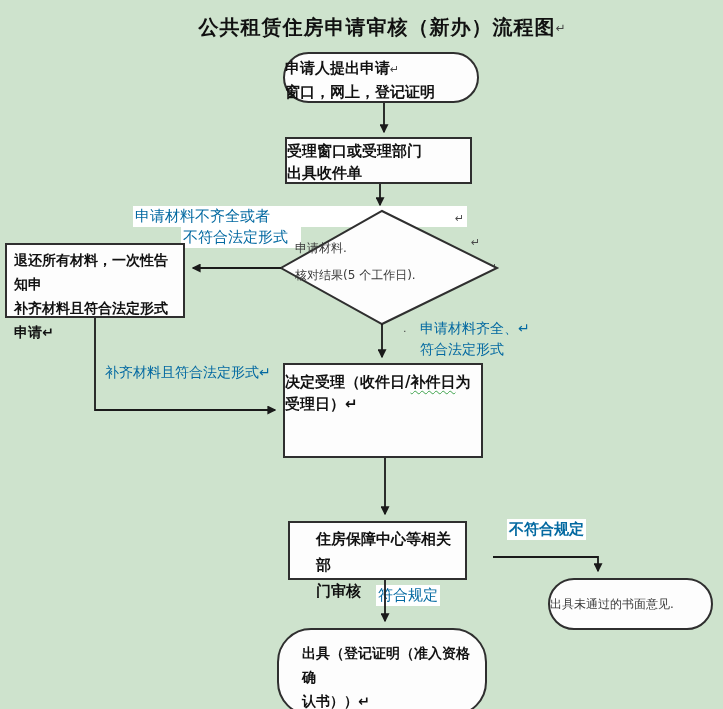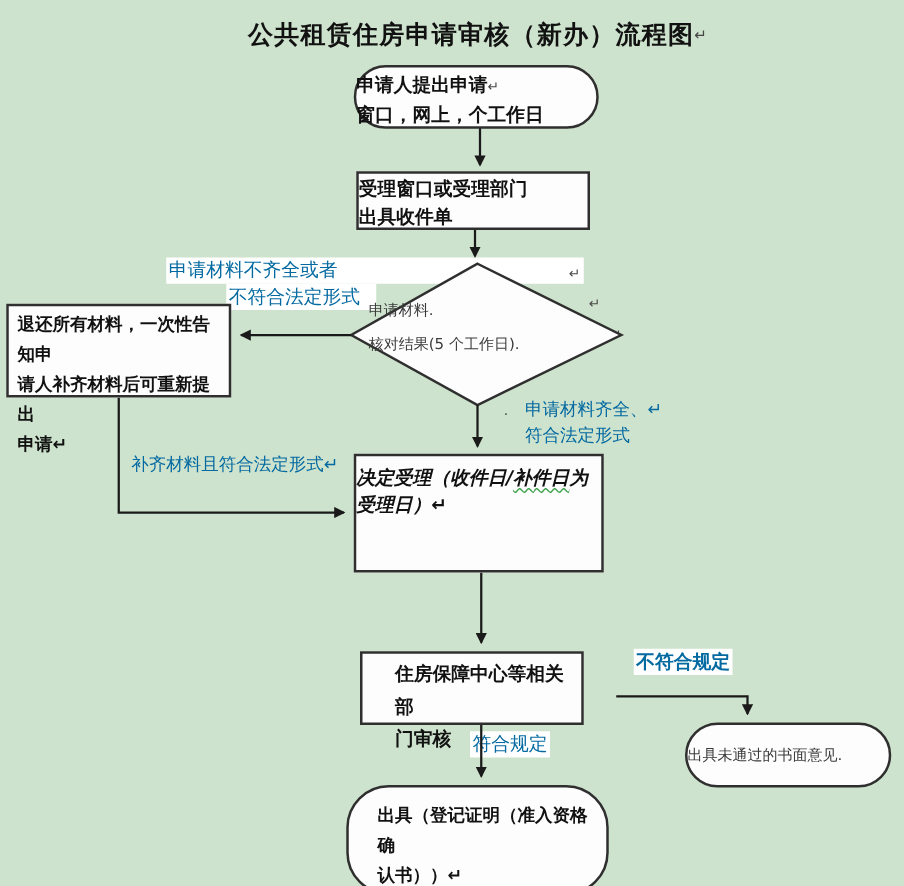--- a/index.html
+++ b/index.html
@@ -92,40 +92,40 @@
   </svg>
 
   <div class="title">
     <span>公共租赁住房申请审核（新办）流程图</span><span class="mark">↵</span>
   </div>
 
   <div class="node oval center" style="left:283px;top:52px;width:196px;height:51px;padding-top:3px;">
     <div class="b15">
       <span>申请人提出申请</span><span style="font-size:11px;font-weight:normal;color:#444;">↵</span>
     </div>
-    <div class="b15">窗口，网上，个工作日</div>
+    <div class="b15">窗口，网上，登记证明</div>
   </div>
 
   <div class="node center" style="left:285px;top:137px;width:187px;height:47px;padding-top:1px;">
     <div class="b15">受理窗口或受理部门</div>
     <div class="b15">出具收件单</div>
   </div>
 
   <div class="node-text center small" style="left:295px;top:240px;width:180px;color:#3a3a3a;">
     <div>申请材料.</div>
     <div style="margin-top:10px;">核对结果(5 个工作日).</div>
   </div>
 
   <div class="node" style="left:5px;top:243px;width:180px;height:75px;padding:3px 2px 0 7px;">
     <div class="b14">退还所有材料，一次性告知申</div>
-    <div class="b14">请人补齐材料后可重新提出</div>
+    <div class="b14">补齐材料且符合法定形式</div>
     <div class="b14">申请↵</div>
   </div>
 
-  <div class="node center" style="left:283px;top:363px;width:200px;height:95px;padding-top:6px;font-style:italic;">
+  <div class="node center" style="left:283px;top:363px;width:200px;height:95px;padding-top:6px;">
     <div class="b15">
       <span>决定受理（收件日/</span><span class="wavy">补件日</span><span>为</span>
     </div>
     <div class="b15">受理日）↵</div>
   </div>
 
   <div class="node" style="left:288px;top:521px;width:179px;height:59px;padding:3px 0 0 26px;">
     <div class="b15" style="line-height:26px;">住房保障中心等相关部</div>
     <div class="b15" style="line-height:26px;">门审核</div>
   </div>

